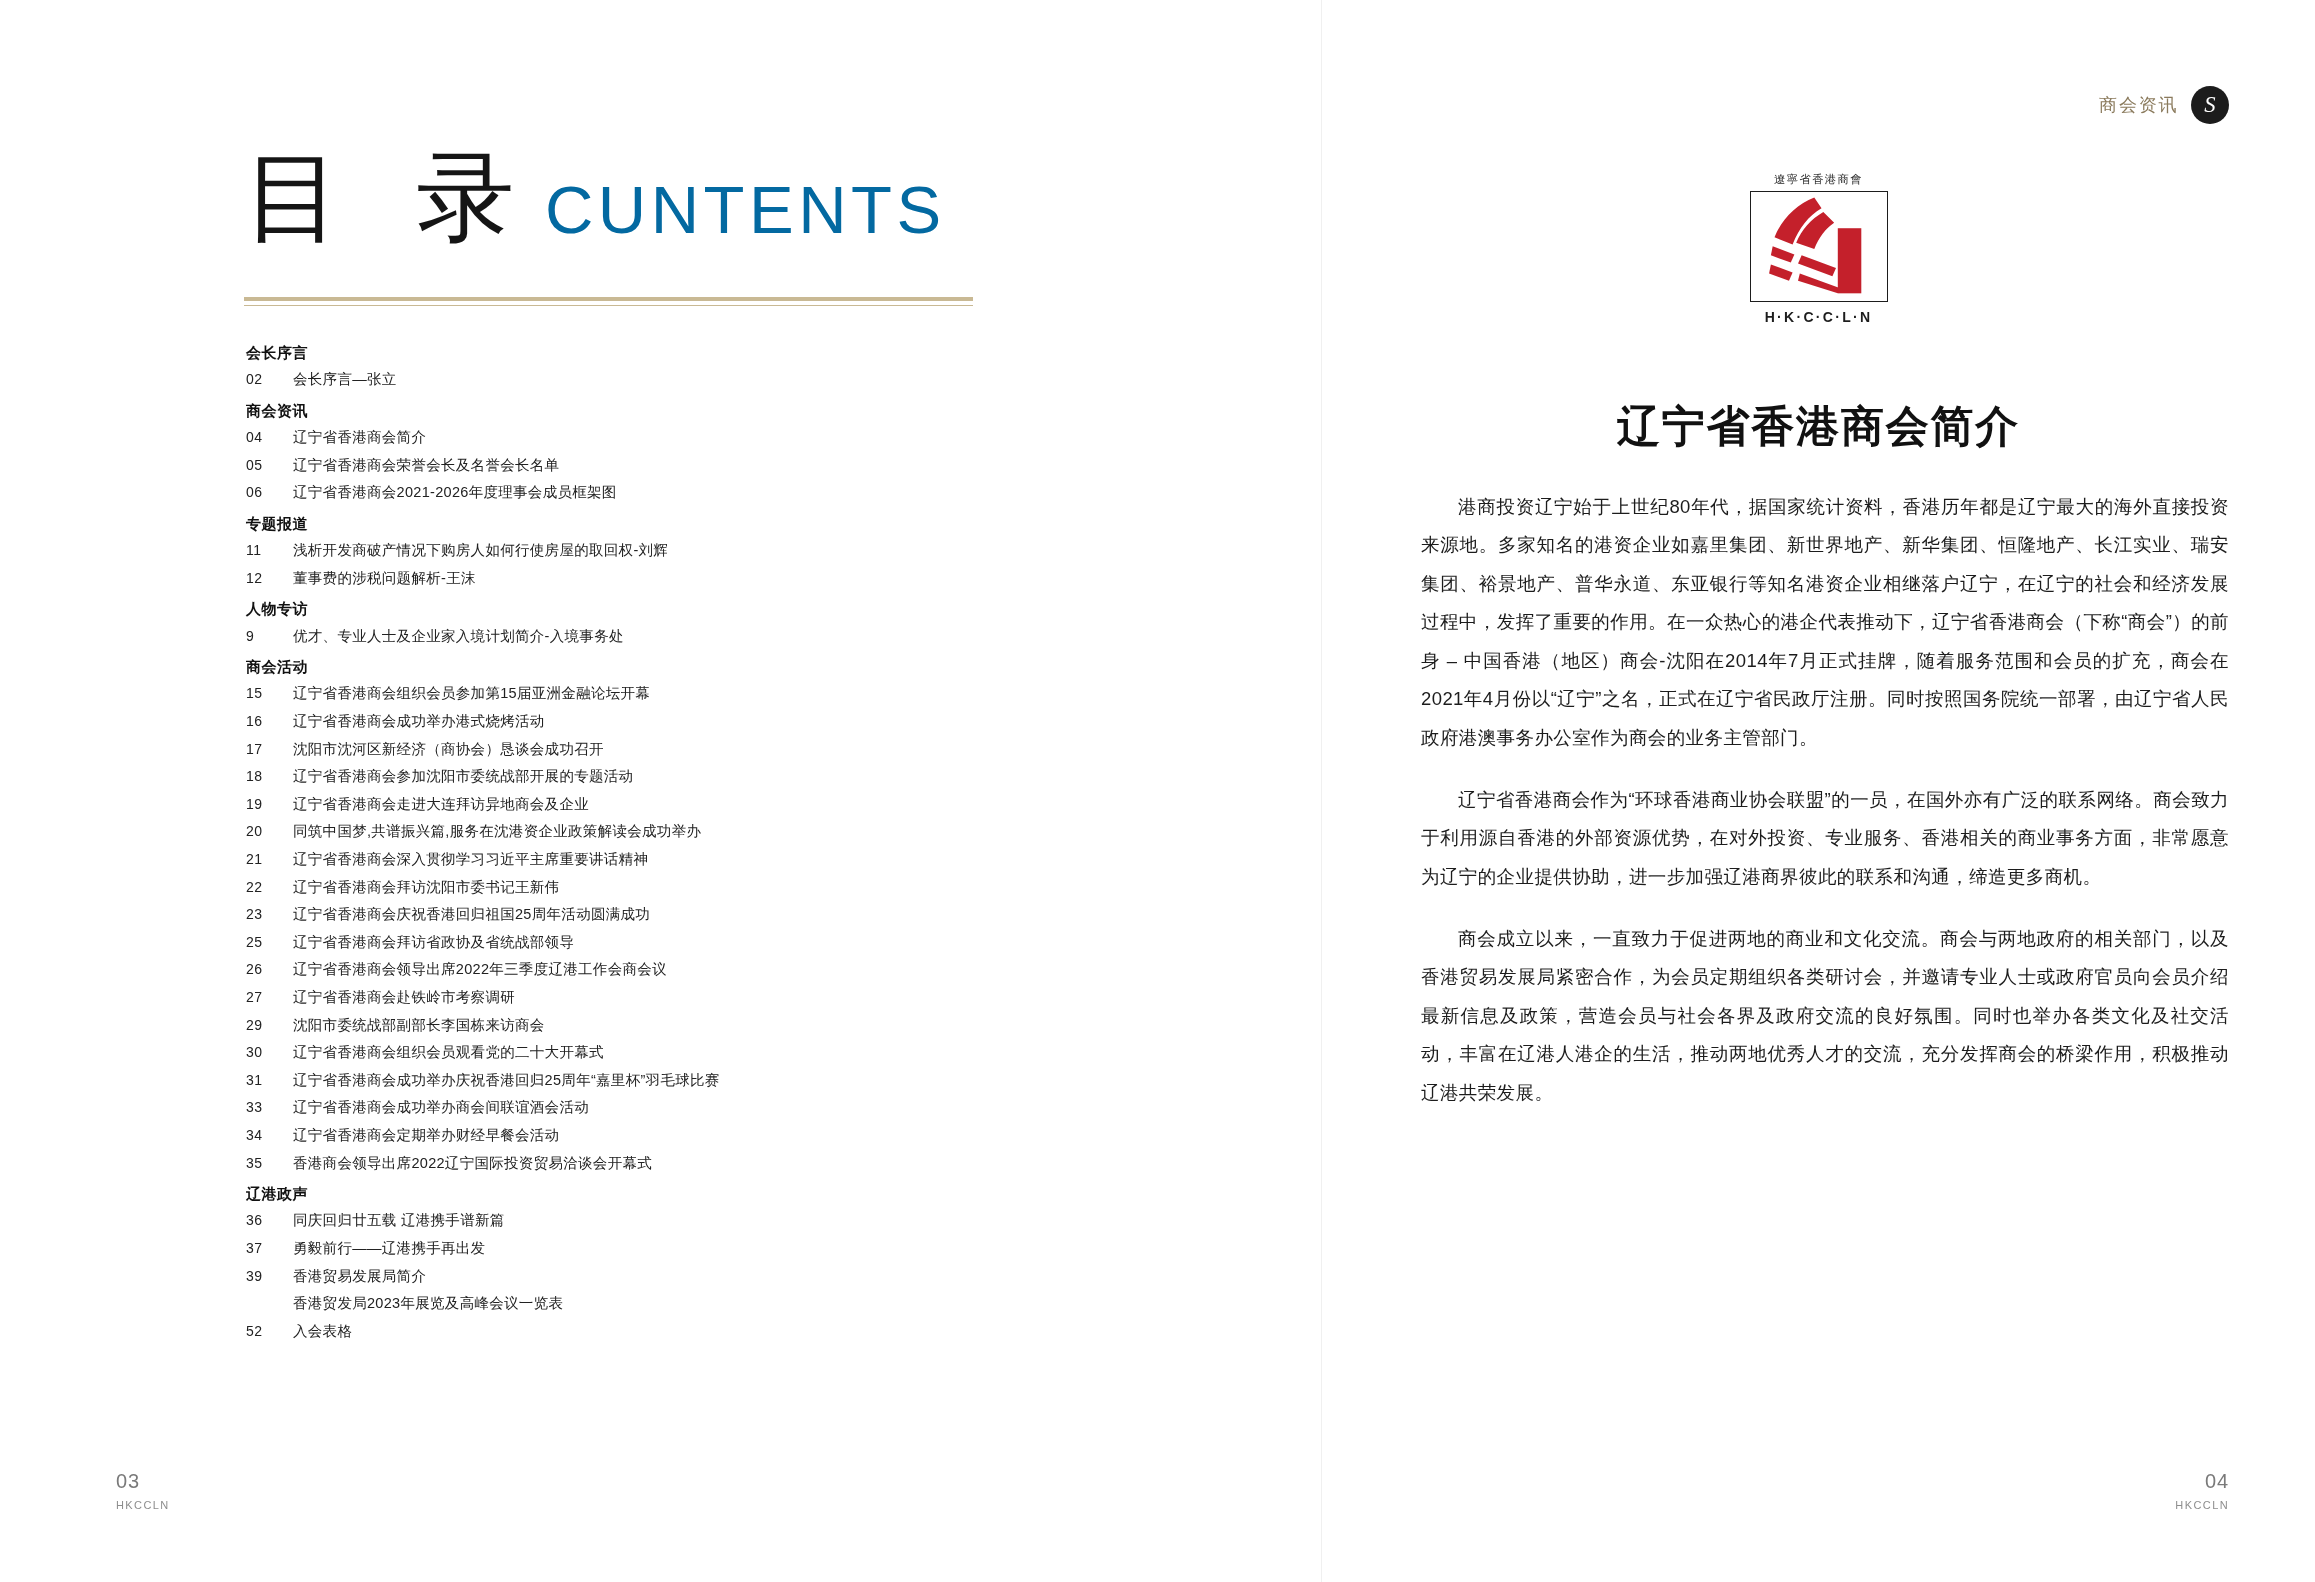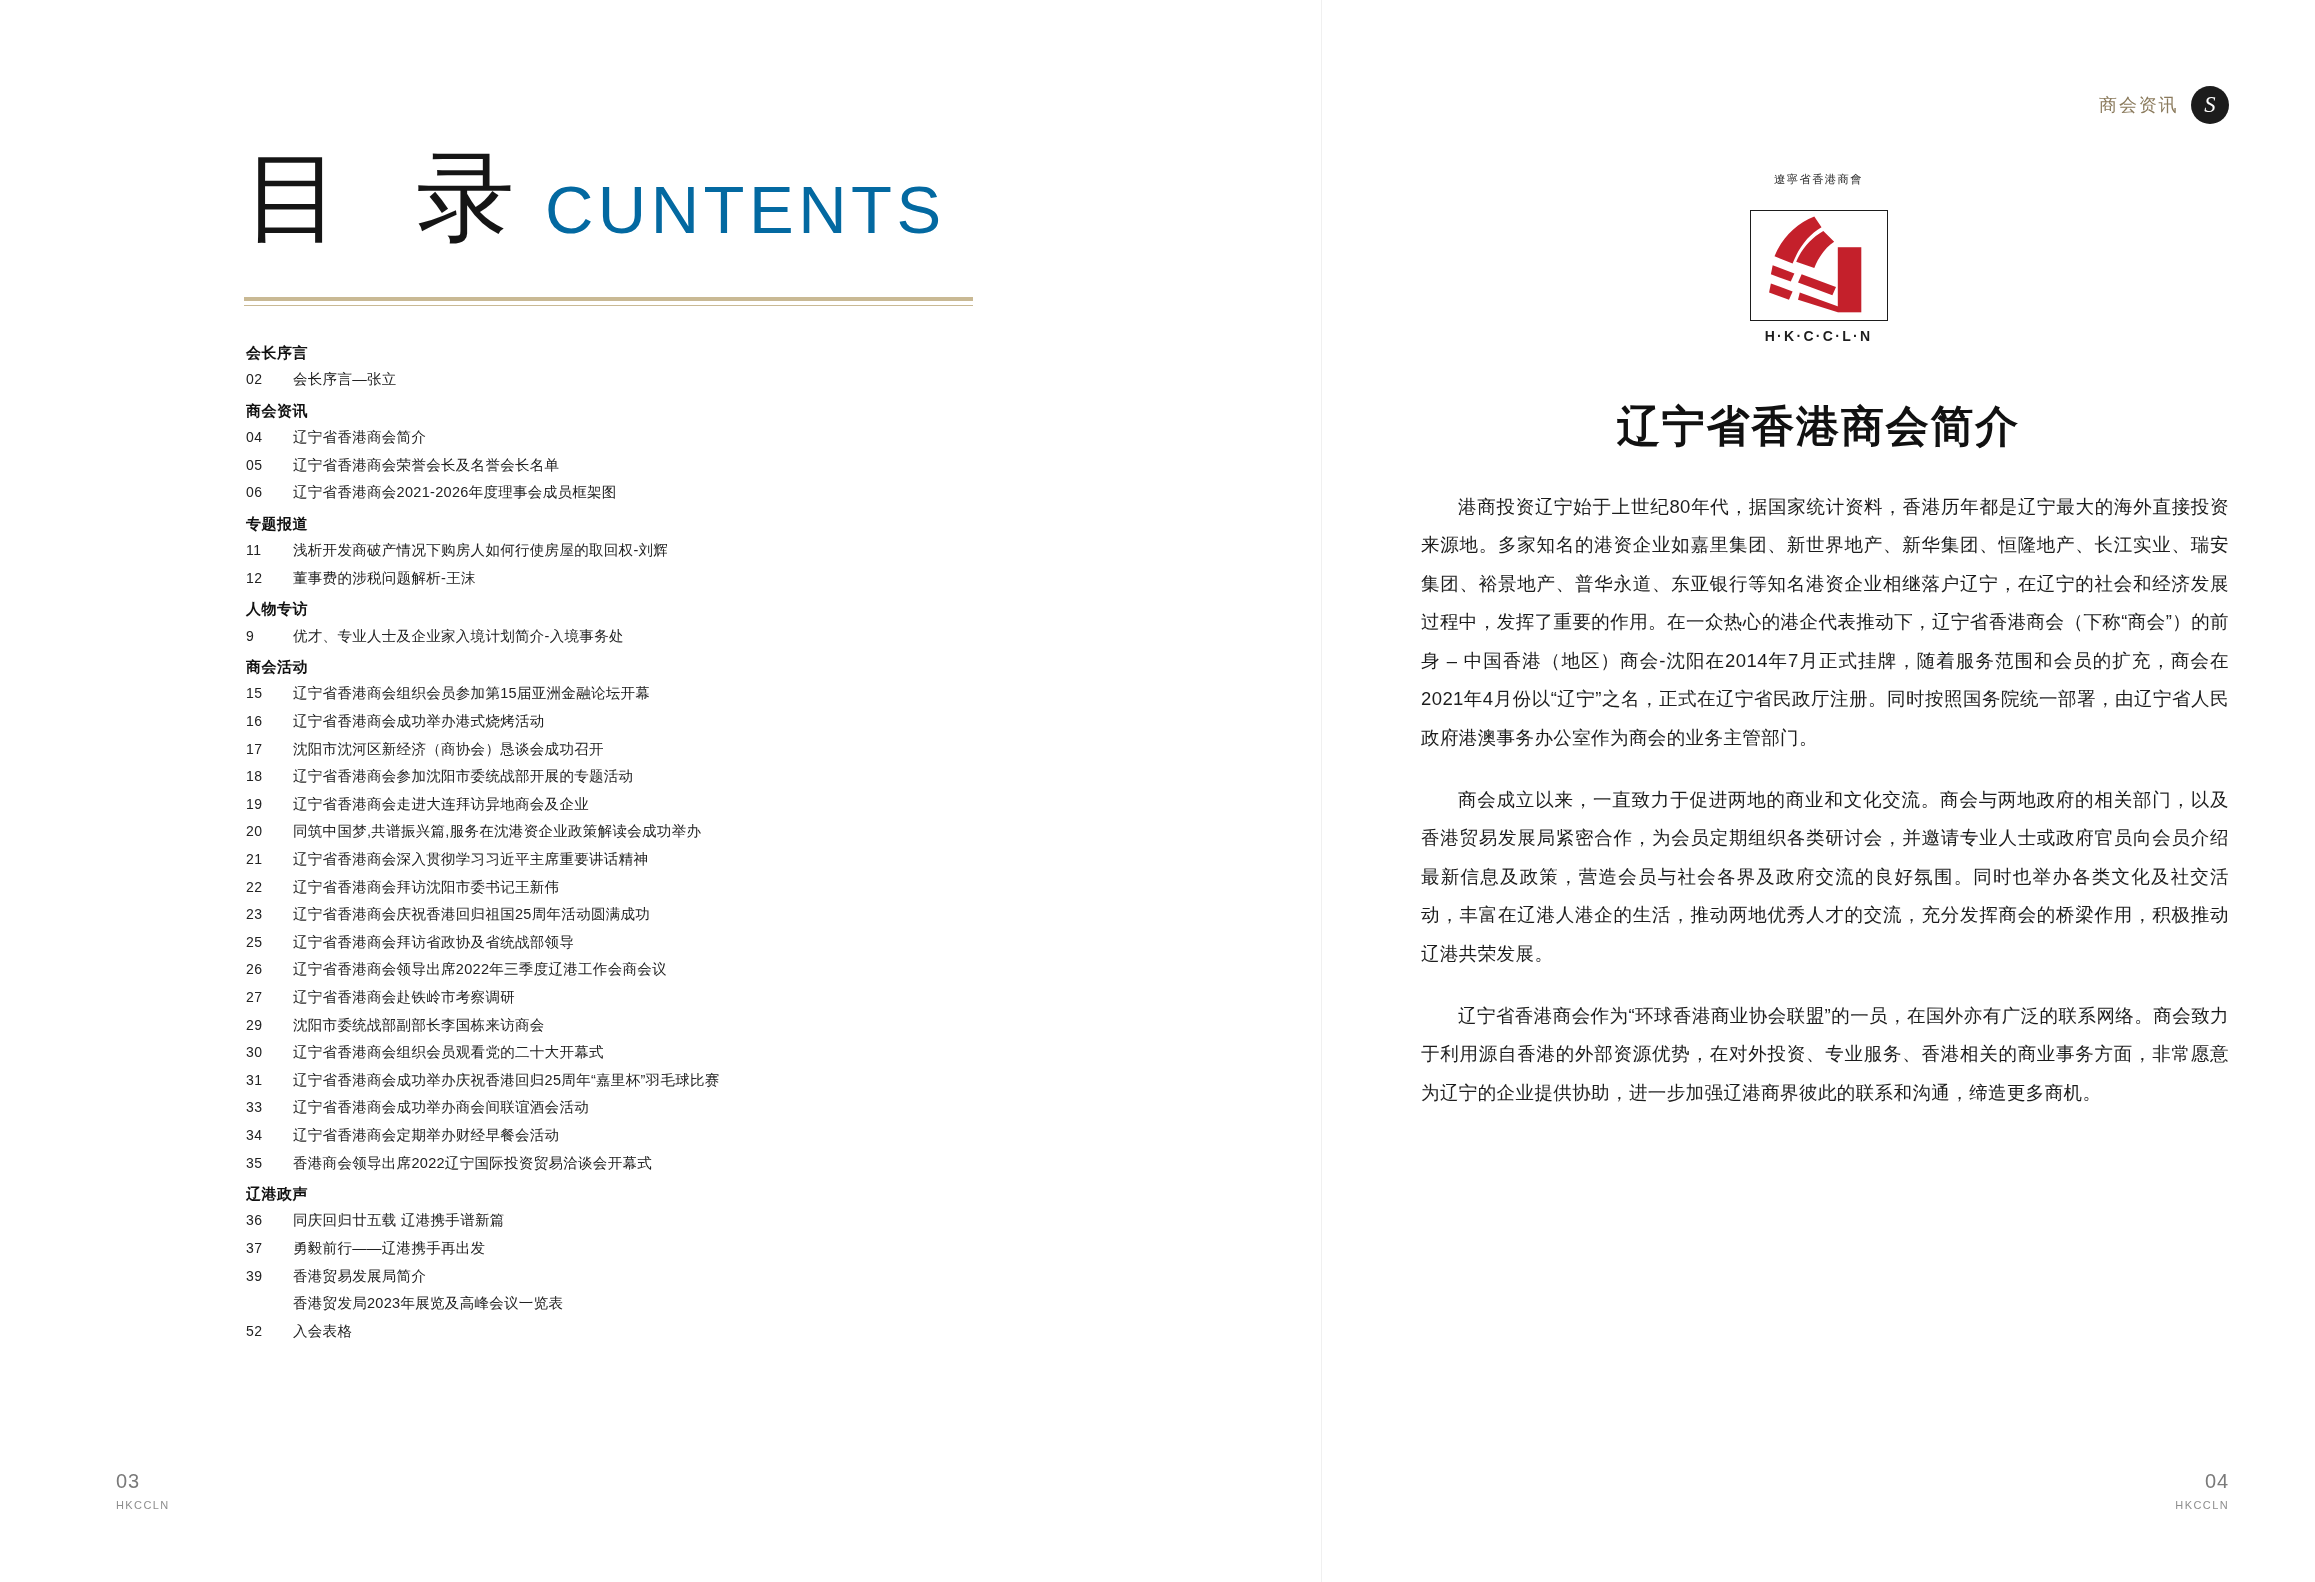--- a/index.html
+++ b/index.html
@@ -64,21 +64,21 @@
     display:flex;align-items:center;justify-content:center;
     font-size:22.6px;font-family:"Liberation Serif","DejaVu Serif",serif;
     font-style:italic;
   }
 
   .logo-box{
     position:absolute;left:50%;transform:translateX(-50%);top:172px;
     width:172px;text-align:center;
   }
   .logo-top-cn{
-    font-size:11.3px;color:#2a2a2a;letter-spacing:1.4px;margin-bottom:23px;
+    font-size:11.3px;color:#2a2a2a;letter-spacing:1.4px;margin-bottom:4px;
   }
   .logo-mark{
     width:136px;height:109px;margin:0 auto;border:1.8px solid #1d1d1d;position:relative;
     overflow:hidden;background:#fff;
   }
   .logo-mark svg{display:block;}
   .logo-bottom{
     font-size:14px;letter-spacing:2.3px;color:#1d1d1d;margin-top:7.2px;font-weight:bold;
   }
 
@@ -291,22 +291,22 @@
           </g>
         </svg>
       </div>
       <div class="logo-bottom">H·K·C·C·L·N</div>
     </div>
 
     <div class="rp-title">辽宁省香港商会简介</div>
 
     <div class="rp-body">
       <p>港商投资辽宁始于上世纪80年代，据国家统计资料，香港历年都是辽宁最大的海外直接投资来源地。多家知名的港资企业如嘉里集团、新世界地产、新华集团、恒隆地产、长江实业、瑞安集团、裕景地产、普华永道、东亚银行等知名港资企业相继落户辽宁，在辽宁的社会和经济发展过程中，发挥了重要的作用。在一众热心的港企代表推动下，辽宁省香港商会（下称“商会”）的前身 – 中国香港（地区）商会-沈阳在2014年7月正式挂牌，随着服务范围和会员的扩充，商会在2021年4月份以“辽宁”之名，正式在辽宁省民政厅注册。同时按照国务院统一部署，由辽宁省人民政府港澳事务办公室作为商会的业务主管部门。</p>
+      <p>辽宁省香港商会作为“环球香港商业协会联盟”的一员，在国外亦有广泛的联系网络。商会致力于利用源自香港的外部资源优势，在对外投资、专业服务、香港相关的商业事务方面，非常愿意为辽宁的企业提供协助，进一步加强辽港商界彼此的联系和沟通，缔造更多商机。</p>
       <p>商会成立以来，一直致力于促进两地的商业和文化交流。商会与两地政府的相关部门，以及香港贸易发展局紧密合作，为会员定期组织各类研讨会，并邀请专业人士或政府官员向会员介绍最新信息及政策，营造会员与社会各界及政府交流的良好氛围。同时也举办各类文化及社交活动，丰富在辽港人港企的生活，推动两地优秀人才的交流，充分发挥商会的桥梁作用，积极推动辽港共荣发展。</p>
-      <p>辽宁省香港商会作为“环球香港商业协会联盟”的一员，在国外亦有广泛的联系网络。商会致力于利用源自香港的外部资源优势，在对外投资、专业服务、香港相关的商业事务方面，非常愿意为辽宁的企业提供协助，进一步加强辽港商界彼此的联系和沟通，缔造更多商机。</p>
     </div>
 
     <div class="folio folio-right">
       <div class="num">04</div>
       <div class="hk">HKCCLN</div>
     </div>
   </div>
 
 </div>
 

